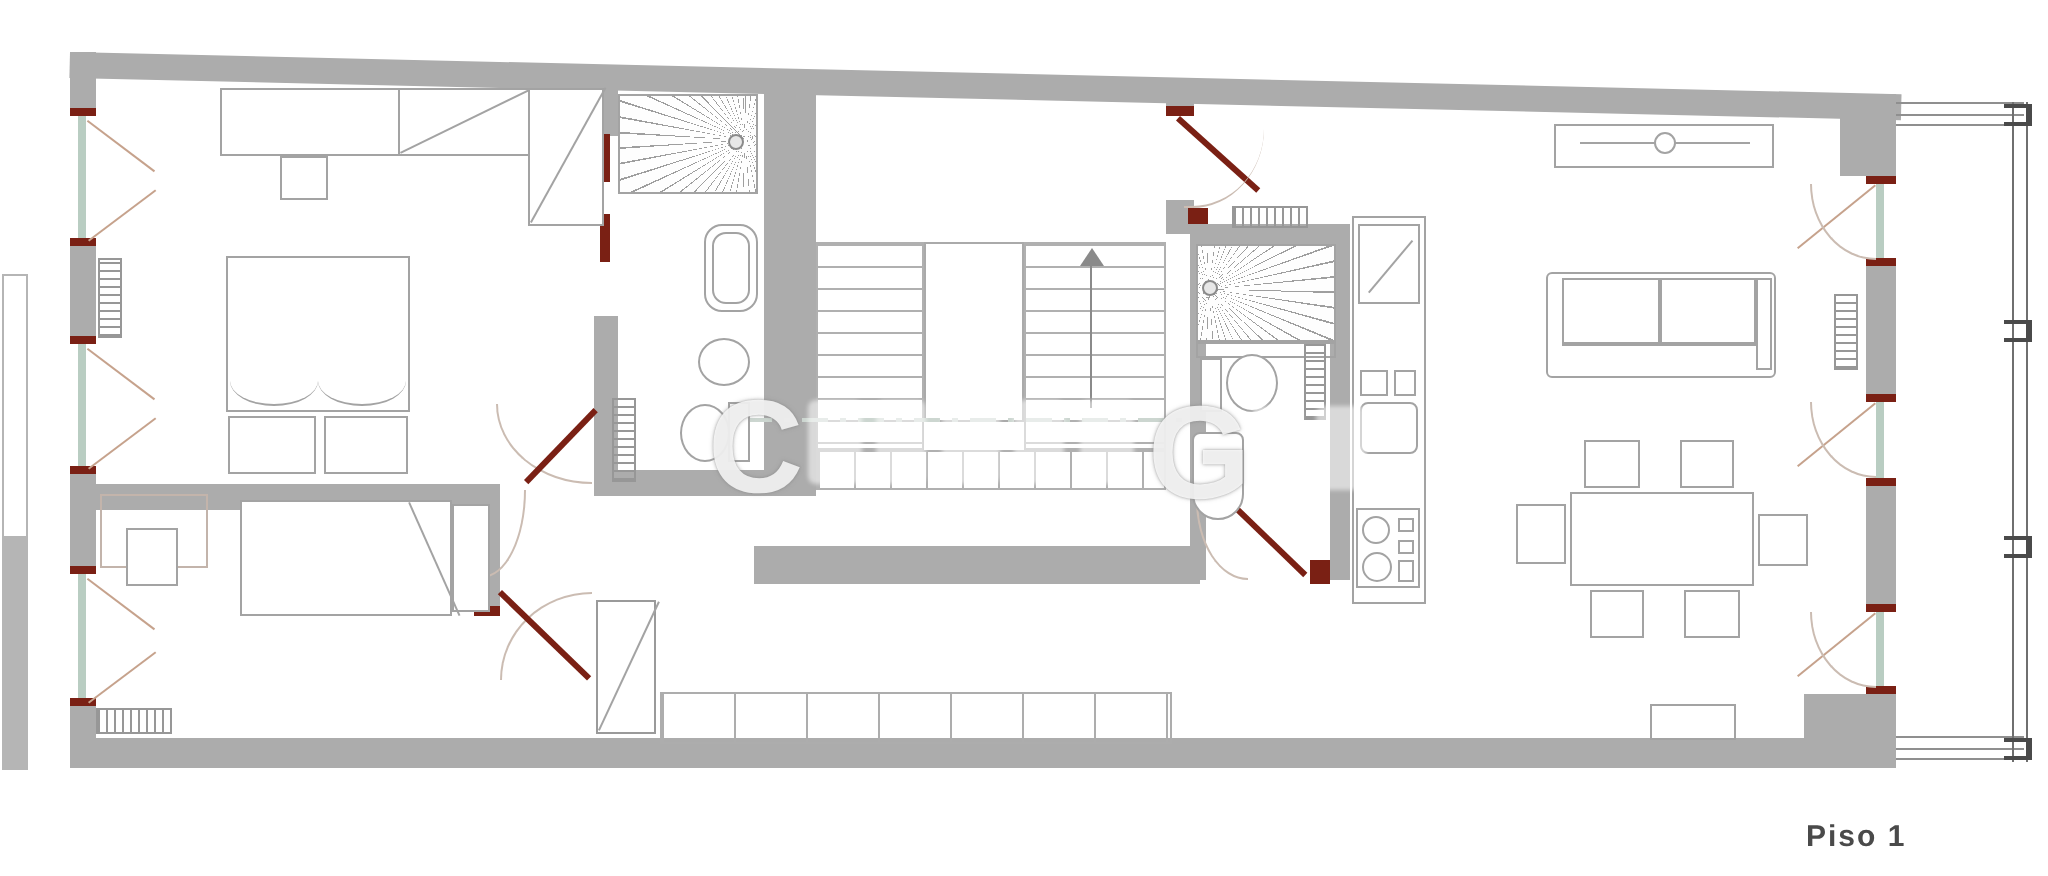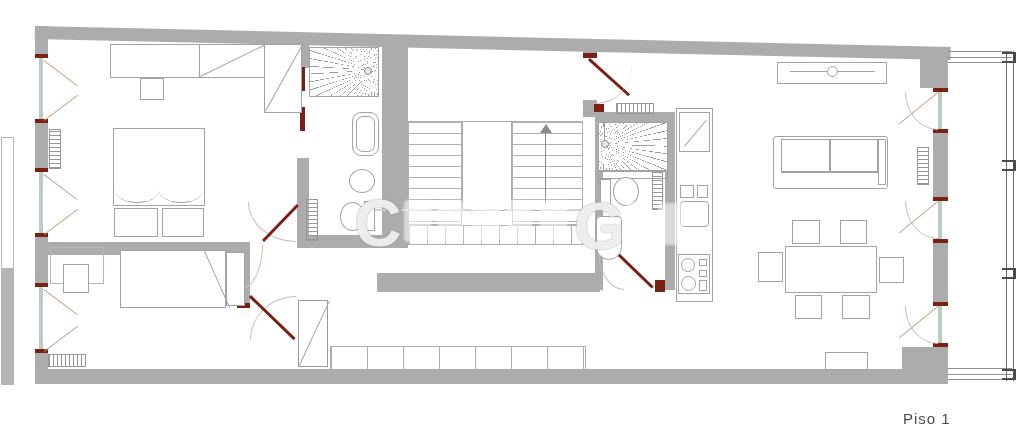--- a/index.html
+++ b/index.html
@@ -37,21 +37,21 @@
   .slab{position:absolute;border-top:1px solid #8f8f8f;border-bottom:1px solid #8f8f8f;box-sizing:border-box;}
   .slab i{position:absolute;left:0;right:0;top:50%;height:1px;background:#8f8f8f;display:block;}
   .rail{position:absolute;border-left:1px solid #6f6f6f;border-right:1px solid #6f6f6f;box-sizing:border-box;}
   .brk{position:absolute;border-top:2px solid #4a4a4a;border-bottom:2px solid #4a4a4a;
        border-right:3px solid #4a4a4a;box-sizing:border-box;}
   .wmL{position:absolute;font-weight:bold;font-size:66px;color:rgba(255,255,255,.82);
        text-shadow:0 0 2px rgba(140,140,140,.6), 0 0 1px rgba(120,120,120,.5);line-height:1;}
   .wmG{position:absolute;background:rgba(255,255,255,.55);filter:blur(1px);border-radius:4px;}
   .dashdot{position:absolute;height:2px;background:
        repeating-linear-gradient(90deg,#ccd6d0 0 13px,transparent 13px 19px,#ccd6d0 19px 22px,transparent 22px 28px);}
-  #floor-label{position:absolute;color:var(--label);font-size:15px;letter-spacing:1px;}
+  #floor-label{position:absolute;color:var(--label);font-size:15px;letter-spacing:1px;font-weight:bold;}
   .dot{position:absolute;border:1px solid #8a8a8a;border-radius:50%;background:#e7e7e7;box-sizing:border-box;}
 </style>
 </head>
 <body>
 
 <div id="canvas">
 
   <div class="nf" style="left:1px;top:137px;width:13px;height:133px;border-color:#b5b5b5;"></div>
   <div class="w" style="left:1px;top:268px;width:13px;height:117px;background:#b5b5b5;"></div>
 

